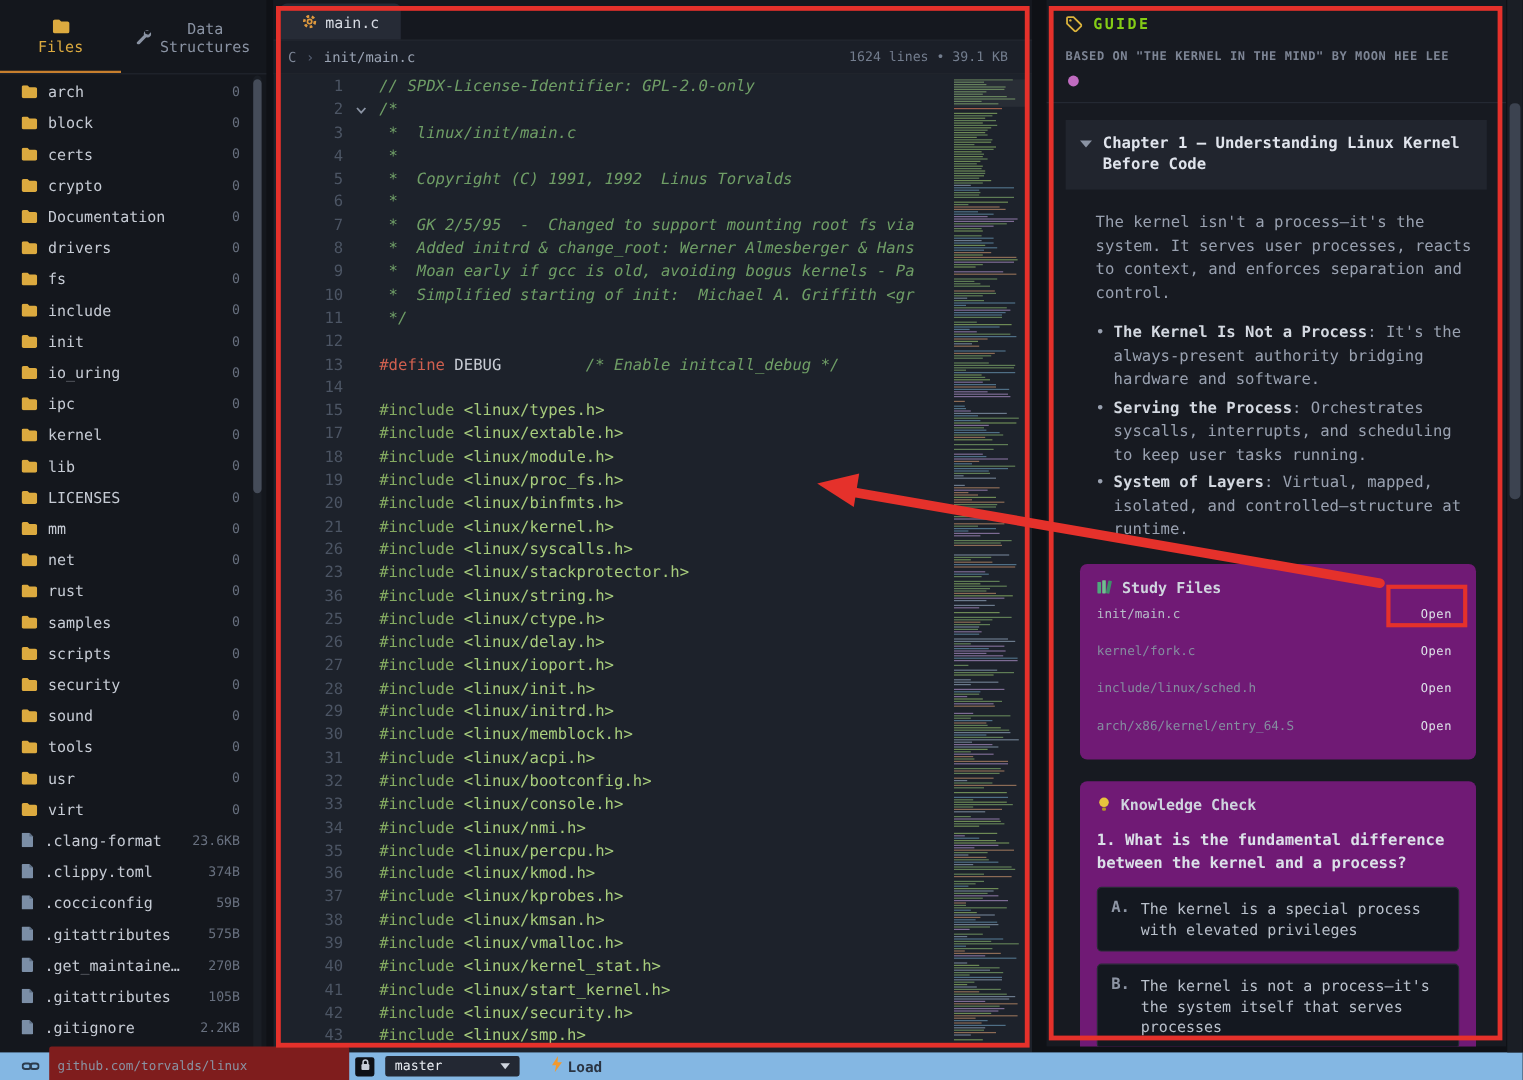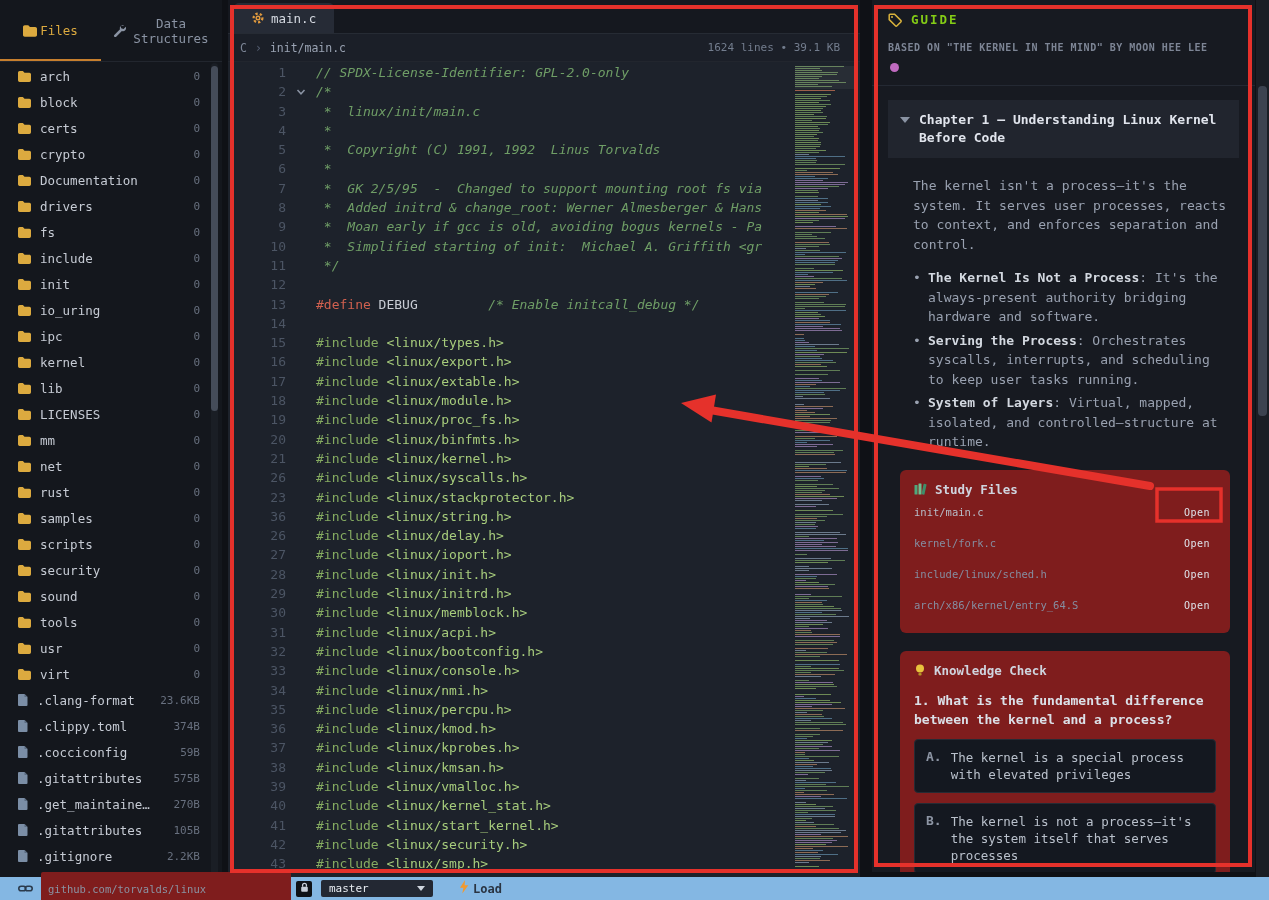--- a/index.html
+++ b/index.html
@@ -3,21 +3,21 @@
 <meta charset="utf-8">
 <style>
   * { margin:0; padding:0; box-sizing:border-box; }
   html,body { width:1269px; height:900px; overflow:hidden; }
   body { background:#0f1116; font-family:"DejaVu Sans Mono", monospace; position:relative; color:#c6cbd4; }
 
   
   .sidebar { position:absolute; left:0; top:0; width:222px; height:877px; background:#14171d; }
   .s-tabs { height:62px; display:flex; border-bottom:1px solid #22262e; }
   .s-tab { flex:1; display:flex; align-items:center; justify-content:center; gap:6px; font-size:12.5px; cursor:pointer; text-align:center; }
-  .s-tab.col { flex-direction:row; gap:3px; }
+  .s-tab.col { flex-direction:column; gap:3px; }
   .s-tab.wrap { flex-direction:row; flex-wrap:wrap; column-gap:6px; row-gap:0; padding:6px 10px; align-content:center; }
   .s-tab.wrap .wraplbl { width:78px; line-height:15px; }
   .s-tab.active { color:#dcaa3f; box-shadow:inset 0 -2px 0 #c77f2e; }
   .s-tab.inactive { color:#8a93a3; }
   .s-list { position:absolute; top:63px; left:0; right:14px; bottom:0; overflow:hidden; }
   .s-row { height:26px; display:flex; align-items:center; padding:0 8px 0 18px; gap:9px; cursor:pointer; }
   .s-name { color:#c6cbd4; font-size:12.5px; flex:1; white-space:nowrap; overflow:hidden; }
   .s-count { color:#68707f; font-size:11px; }
   .s-scroll { position:absolute; top:63px; right:4px; width:7px; bottom:0; background:#1a1e25; border-radius:4px; }
   .s-thumb { position:absolute; top:3px; left:0; width:7px; height:345px; background:#454c59; border-radius:4px; }
@@ -53,21 +53,21 @@
   .g-dot { margin:10px 0 0 18px; width:9px; height:9px; border-radius:50%; background:#c06bc0; }
   .g-divider { margin-top:13px; border-top:1px solid #242933; }
   .g-chapter { margin:14px 16px 0; background:#21252e; padding:11px 12px; display:flex; gap:9px; cursor:pointer; }
   .g-tri { width:0; height:0; margin-top:6px; border-left:5px solid transparent; border-right:5px solid transparent; border-top:6px solid #8a93a3; flex:0 0 auto; }
   .g-chtitle { font-weight:bold; color:#e0e4ec; font-size:13px; line-height:18px; }
   .g-intro { margin:18px 25px 0 41px; color:#99a1b0; line-height:19.5px; }
   .g-bullets { margin:14px 25px 0 41px; list-style:none; }
   .g-bullets li { position:relative; padding-left:15px; line-height:19.5px; color:#99a1b0; margin-bottom:4px; }
   .g-bullets li::before { content:"•"; position:absolute; left:0; color:#99a1b0; }
   .g-lead { font-weight:bold; color:#d3d8e0; }
-  .g-card { margin:18px 25px 0 28px; background:#7f1d1d; border-radius:6px; padding:12px 14px; }
+  .g-card { margin:18px 25px 0 28px; background:#701a75; border-radius:6px; padding:12px 14px; }
   .g-cardtitle { display:flex; align-items:center; gap:8px; font-weight:bold; color:#cfd4de; font-size:12.5px; }
   .g-studyrow { display:flex; align-items:center; justify-content:space-between; height:31px; }
   .g-path { font-size:10.5px; color:#858da0; }
   .g-path.active { color:#b7bec9; }
   .g-open { background:none; border:none; font-family:inherit; font-size:10px; color:#dde1e8; letter-spacing:0.5px; cursor:pointer; padding:4px 6px; }
   .g-question { margin-top:13px; font-weight:bold; color:#dbe0e8; line-height:19px; }
   .g-opt { margin-top:10px; background:#141820; border:1px solid #262b34; border-radius:4px; padding:9px 11px; display:flex; gap:9px; cursor:pointer; }
   .g-optkey { font-weight:bold; color:#8d95a4; flex:0 0 auto; }
   .g-opttext { color:#b9c0cb; line-height:17px; font-size:12.5px; }
 
@@ -461,29 +461,29 @@
       <div class="code-line"><span class="gutter">6</span><span class="fold"></span><span class="src"><span class="tk-c"> *</span></span></div>
       <div class="code-line"><span class="gutter">7</span><span class="fold"></span><span class="src"><span class="tk-c"> *  GK 2/5/95  -  Changed to support mounting root fs via</span></span></div>
       <div class="code-line"><span class="gutter">8</span><span class="fold"></span><span class="src"><span class="tk-c"> *  Added initrd &amp; change_root: Werner Almesberger &amp; Hans</span></span></div>
       <div class="code-line"><span class="gutter">9</span><span class="fold"></span><span class="src"><span class="tk-c"> *  Moan early if gcc is old, avoiding bogus kernels - Pa</span></span></div>
       <div class="code-line"><span class="gutter">10</span><span class="fold"></span><span class="src"><span class="tk-c"> *  Simplified starting of init:  Michael A. Griffith &lt;gr</span></span></div>
       <div class="code-line"><span class="gutter">11</span><span class="fold"></span><span class="src"><span class="tk-c"> */</span></span></div>
       <div class="code-line"><span class="gutter">12</span><span class="fold"></span><span class="src"></span></div>
       <div class="code-line"><span class="gutter">13</span><span class="fold"></span><span class="src"><span class="tk-d">#define</span><span class="tk-x"> DEBUG         </span><span class="tk-c">/* Enable initcall_debug */</span></span></div>
       <div class="code-line"><span class="gutter">14</span><span class="fold"></span><span class="src"></span></div>
       <div class="code-line"><span class="gutter">15</span><span class="fold"></span><span class="src"><span class="tk-i">#include</span><span class="tk-x"> </span><span class="tk-p">&lt;linux/types.h&gt;</span></span></div>
-      <div class="code-line"><span class="gutter">16</span><span class="fold"></span><span class="src"><span class="tk-i">#include</span><span class="tk-x"> </span><span class="tk-p">&lt;linux/export.h&gt;</span></span></div>
       <div class="code-line"><span class="gutter">17</span><span class="fold"></span><span class="src"><span class="tk-i">#include</span><span class="tk-x"> </span><span class="tk-p">&lt;linux/extable.h&gt;</span></span></div>
       <div class="code-line"><span class="gutter">18</span><span class="fold"></span><span class="src"><span class="tk-i">#include</span><span class="tk-x"> </span><span class="tk-p">&lt;linux/module.h&gt;</span></span></div>
       <div class="code-line"><span class="gutter">19</span><span class="fold"></span><span class="src"><span class="tk-i">#include</span><span class="tk-x"> </span><span class="tk-p">&lt;linux/proc_fs.h&gt;</span></span></div>
       <div class="code-line"><span class="gutter">20</span><span class="fold"></span><span class="src"><span class="tk-i">#include</span><span class="tk-x"> </span><span class="tk-p">&lt;linux/binfmts.h&gt;</span></span></div>
       <div class="code-line"><span class="gutter">21</span><span class="fold"></span><span class="src"><span class="tk-i">#include</span><span class="tk-x"> </span><span class="tk-p">&lt;linux/kernel.h&gt;</span></span></div>
       <div class="code-line"><span class="gutter">26</span><span class="fold"></span><span class="src"><span class="tk-i">#include</span><span class="tk-x"> </span><span class="tk-p">&lt;linux/syscalls.h&gt;</span></span></div>
       <div class="code-line"><span class="gutter">23</span><span class="fold"></span><span class="src"><span class="tk-i">#include</span><span class="tk-x"> </span><span class="tk-p">&lt;linux/stackprotector.h&gt;</span></span></div>
       <div class="code-line"><span class="gutter">36</span><span class="fold"></span><span class="src"><span class="tk-i">#include</span><span class="tk-x"> </span><span class="tk-p">&lt;linux/string.h&gt;</span></span></div>
+      <div class="code-line"><span class="gutter">25</span><span class="fold"></span><span class="src"><span class="tk-i">#include</span><span class="tk-x"> </span><span class="tk-p">&lt;linux/ctype.h&gt;</span></span></div>
       <div class="code-line"><span class="gutter">26</span><span class="fold"></span><span class="src"><span class="tk-i">#include</span><span class="tk-x"> </span><span class="tk-p">&lt;linux/delay.h&gt;</span></span></div>
       <div class="code-line"><span class="gutter">27</span><span class="fold"></span><span class="src"><span class="tk-i">#include</span><span class="tk-x"> </span><span class="tk-p">&lt;linux/ioport.h&gt;</span></span></div>
       <div class="code-line"><span class="gutter">28</span><span class="fold"></span><span class="src"><span class="tk-i">#include</span><span class="tk-x"> </span><span class="tk-p">&lt;linux/init.h&gt;</span></span></div>
       <div class="code-line"><span class="gutter">29</span><span class="fold"></span><span class="src"><span class="tk-i">#include</span><span class="tk-x"> </span><span class="tk-p">&lt;linux/initrd.h&gt;</span></span></div>
       <div class="code-line"><span class="gutter">30</span><span class="fold"></span><span class="src"><span class="tk-i">#include</span><span class="tk-x"> </span><span class="tk-p">&lt;linux/memblock.h&gt;</span></span></div>
       <div class="code-line"><span class="gutter">31</span><span class="fold"></span><span class="src"><span class="tk-i">#include</span><span class="tk-x"> </span><span class="tk-p">&lt;linux/acpi.h&gt;</span></span></div>
       <div class="code-line"><span class="gutter">32</span><span class="fold"></span><span class="src"><span class="tk-i">#include</span><span class="tk-x"> </span><span class="tk-p">&lt;linux/bootconfig.h&gt;</span></span></div>
       <div class="code-line"><span class="gutter">33</span><span class="fold"></span><span class="src"><span class="tk-i">#include</span><span class="tk-x"> </span><span class="tk-p">&lt;linux/console.h&gt;</span></span></div>
       <div class="code-line"><span class="gutter">34</span><span class="fold"></span><span class="src"><span class="tk-i">#include</span><span class="tk-x"> </span><span class="tk-p">&lt;linux/nmi.h&gt;</span></span></div>
       <div class="code-line"><span class="gutter">35</span><span class="fold"></span><span class="src"><span class="tk-i">#include</span><span class="tk-x"> </span><span class="tk-p">&lt;linux/percpu.h&gt;</span></span></div>

